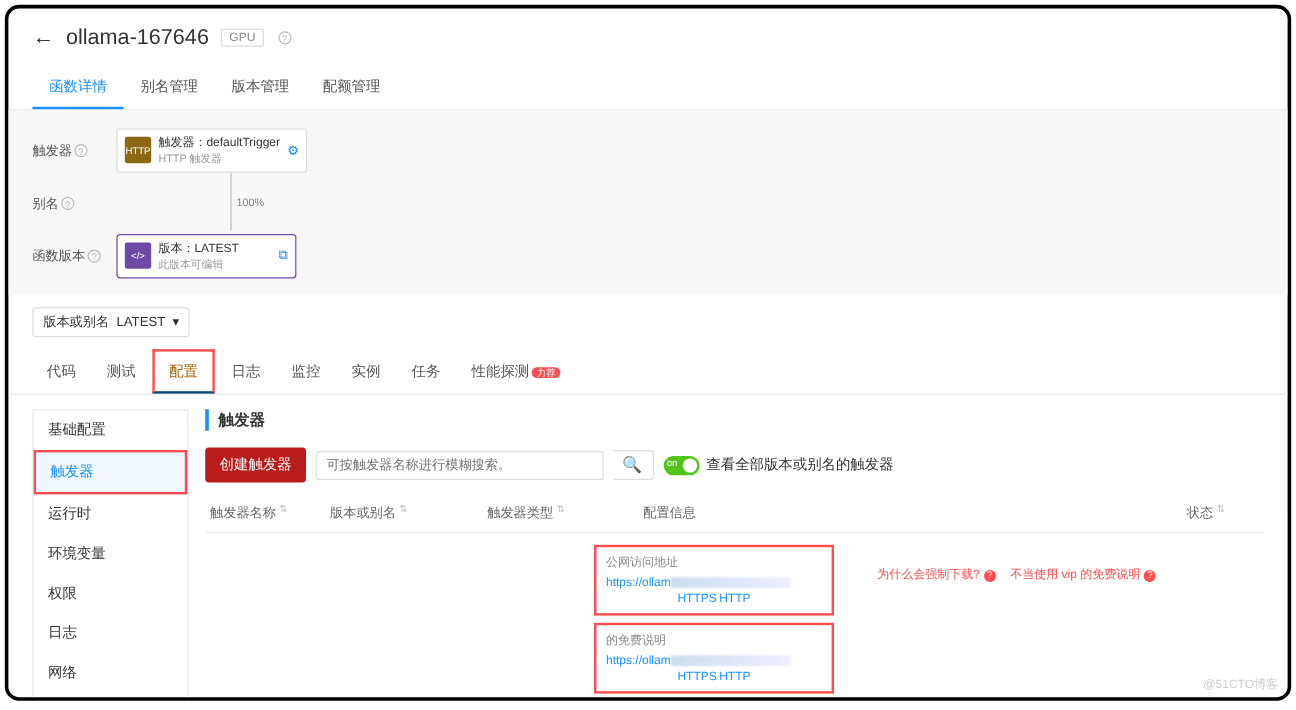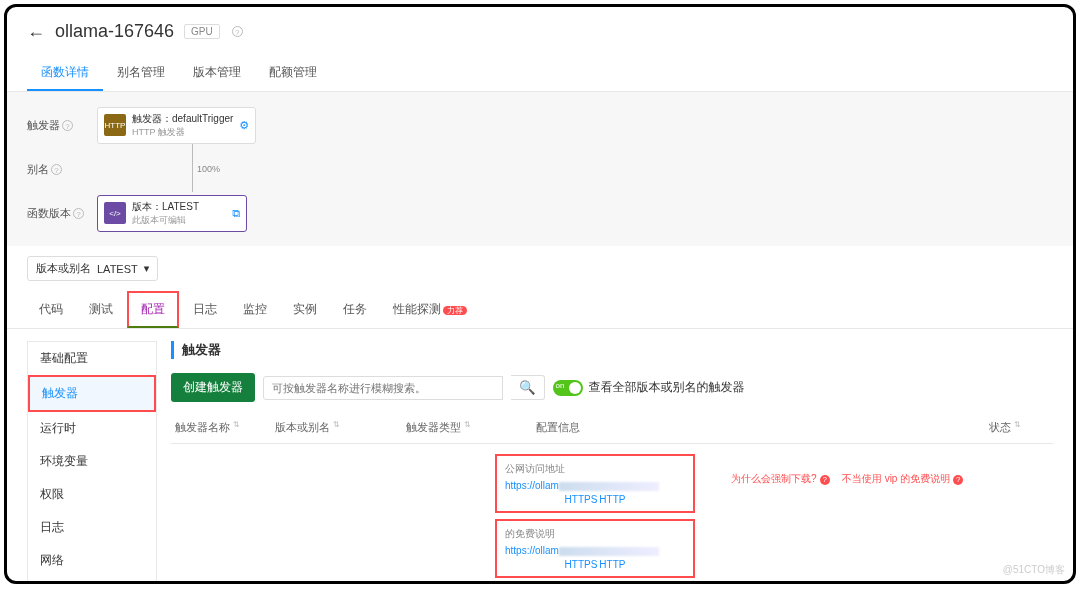--- a/index.html
+++ b/index.html
@@ -24,31 +24,31 @@
 .node-title { font-size: 10px; color: #333; }
 .node-sub { font-size: 9px; color: #999; }
 .node-action { font-size: 11px; color: #1890ff; }
 .version-node { border: 1px solid #6b4ba3; }
 .connector { position: absolute; left: 185px; top: 40px; width: 1px; height: 60px; background: #bbb; }
 .pct-label { position: absolute; left: 190px; top: 72px; font-size: 9px; color: #888; }
 .version-select-row { padding: 10px 20px; }
 .version-select { display: inline-flex; align-items: center; border: 1px solid #ddd; padding: 4px 8px; border-radius: 3px; font-size: 11px; gap: 6px; cursor: pointer; }
 .sub-tabs { display: flex; padding: 0 20px; border-bottom: 1px solid #e8e8e8; gap: 2px; align-items: center; }
 .sub-tab { padding: 8px 12px; cursor: pointer; font-size: 12px; color: #555; }
-.sub-tab.active { color: #a21caf; border-bottom: 2px solid #4d7c0f; padding-left: 12px; }
+.sub-tab.active { color: #a16207; border-bottom: 2px solid #0c4a6e; padding-left: 12px; }
 .tag-new { background: #ff4d4f; color: #fff; font-size: 8px; padding: 0 4px; border-radius: 6px; margin-left: 2px; }
 .content-area { display: flex; padding: 12px 20px; gap: 14px; }
 .sidebar { width: 130px; border: 1px solid #e8e8e8; }
 .sidebar-item { padding: 8px 12px; font-size: 12px; cursor: pointer; }
 .sidebar-item.active { color: #1890ff; background: #f0f7ff; }
 .highlight-box { border: 2px solid #ff4d4f; }
 .main-panel { flex: 1; }
 .panel-title { font-size: 13px; font-weight: 600; border-left: 3px solid #1890ff; padding-left: 8px; margin-bottom: 14px; }
 .toolbar { display: flex; align-items: center; gap: 8px; margin-bottom: 10px; }
-.btn-primary { background: #15803d; color: #fff; border: none; padding: 6px 12px; border-radius: 3px; font-size: 12px; cursor: pointer; }
+.btn-primary { background: #b91c1c; color: #fff; border: none; padding: 6px 12px; border-radius: 3px; font-size: 12px; cursor: pointer; }
 .search-input { flex: 0 0 240px; border: 1px solid #ddd; padding: 5px 8px; font-size: 11px; border-radius: 3px 0 0 3px; }
 .search-btn { border: 1px solid #ddd; border-left: none; padding: 4px 8px; background: #fff; border-radius: 0 3px 3px 0; cursor: pointer; }
 .toggle { display: inline-flex; align-items: center; }
 .toggle-switch { width: 30px; height: 16px; background: #52c41a; border-radius: 8px; position: relative; margin-right: 6px; }
 .toggle-switch::after { content: "on"; position: absolute; left: 3px; top: 1px; font-size: 8px; color: #fff; }
 .toggle-knob { position: absolute; right: 2px; top: 2px; width: 12px; height: 12px; background: #fff; border-radius: 50%; }
 .table-header { display: flex; padding: 8px 4px; border-bottom: 1px solid #e8e8e8; font-size: 11px; color: #666; }
 .th { display: flex; gap: 3px; }
 .sort-icon { font-size: 8px; color: #bbb; }
 .col1 { width: 100px; }

